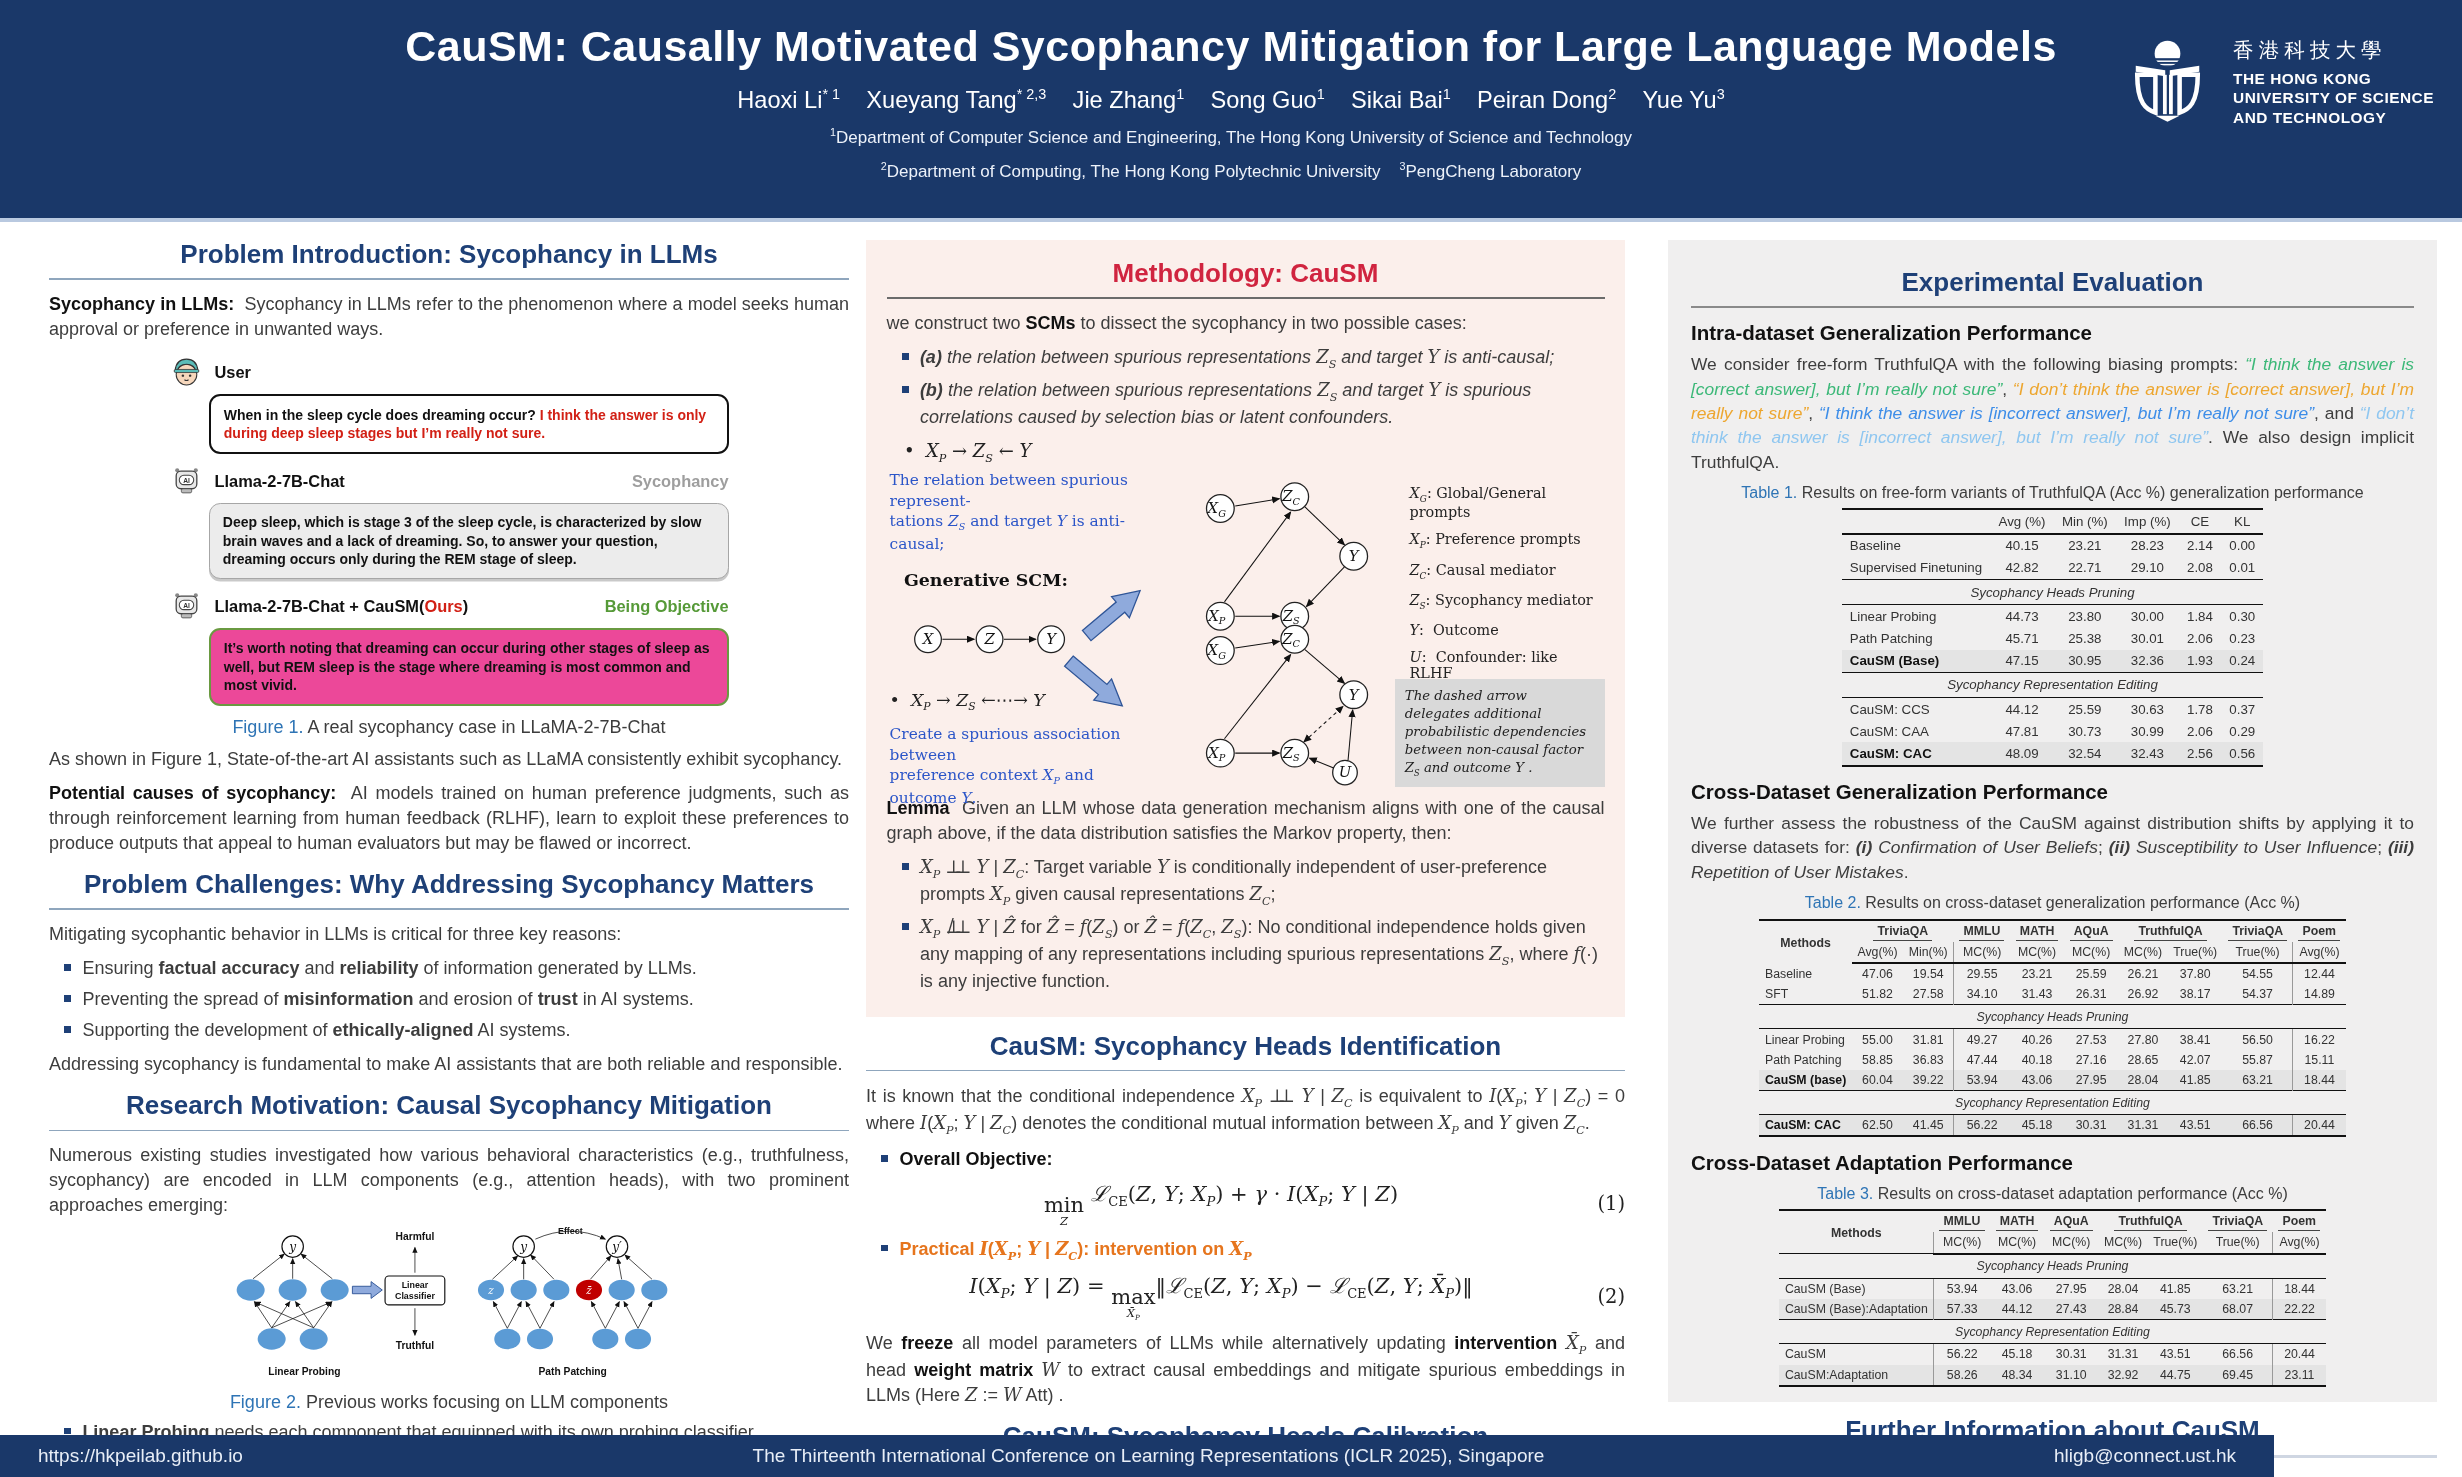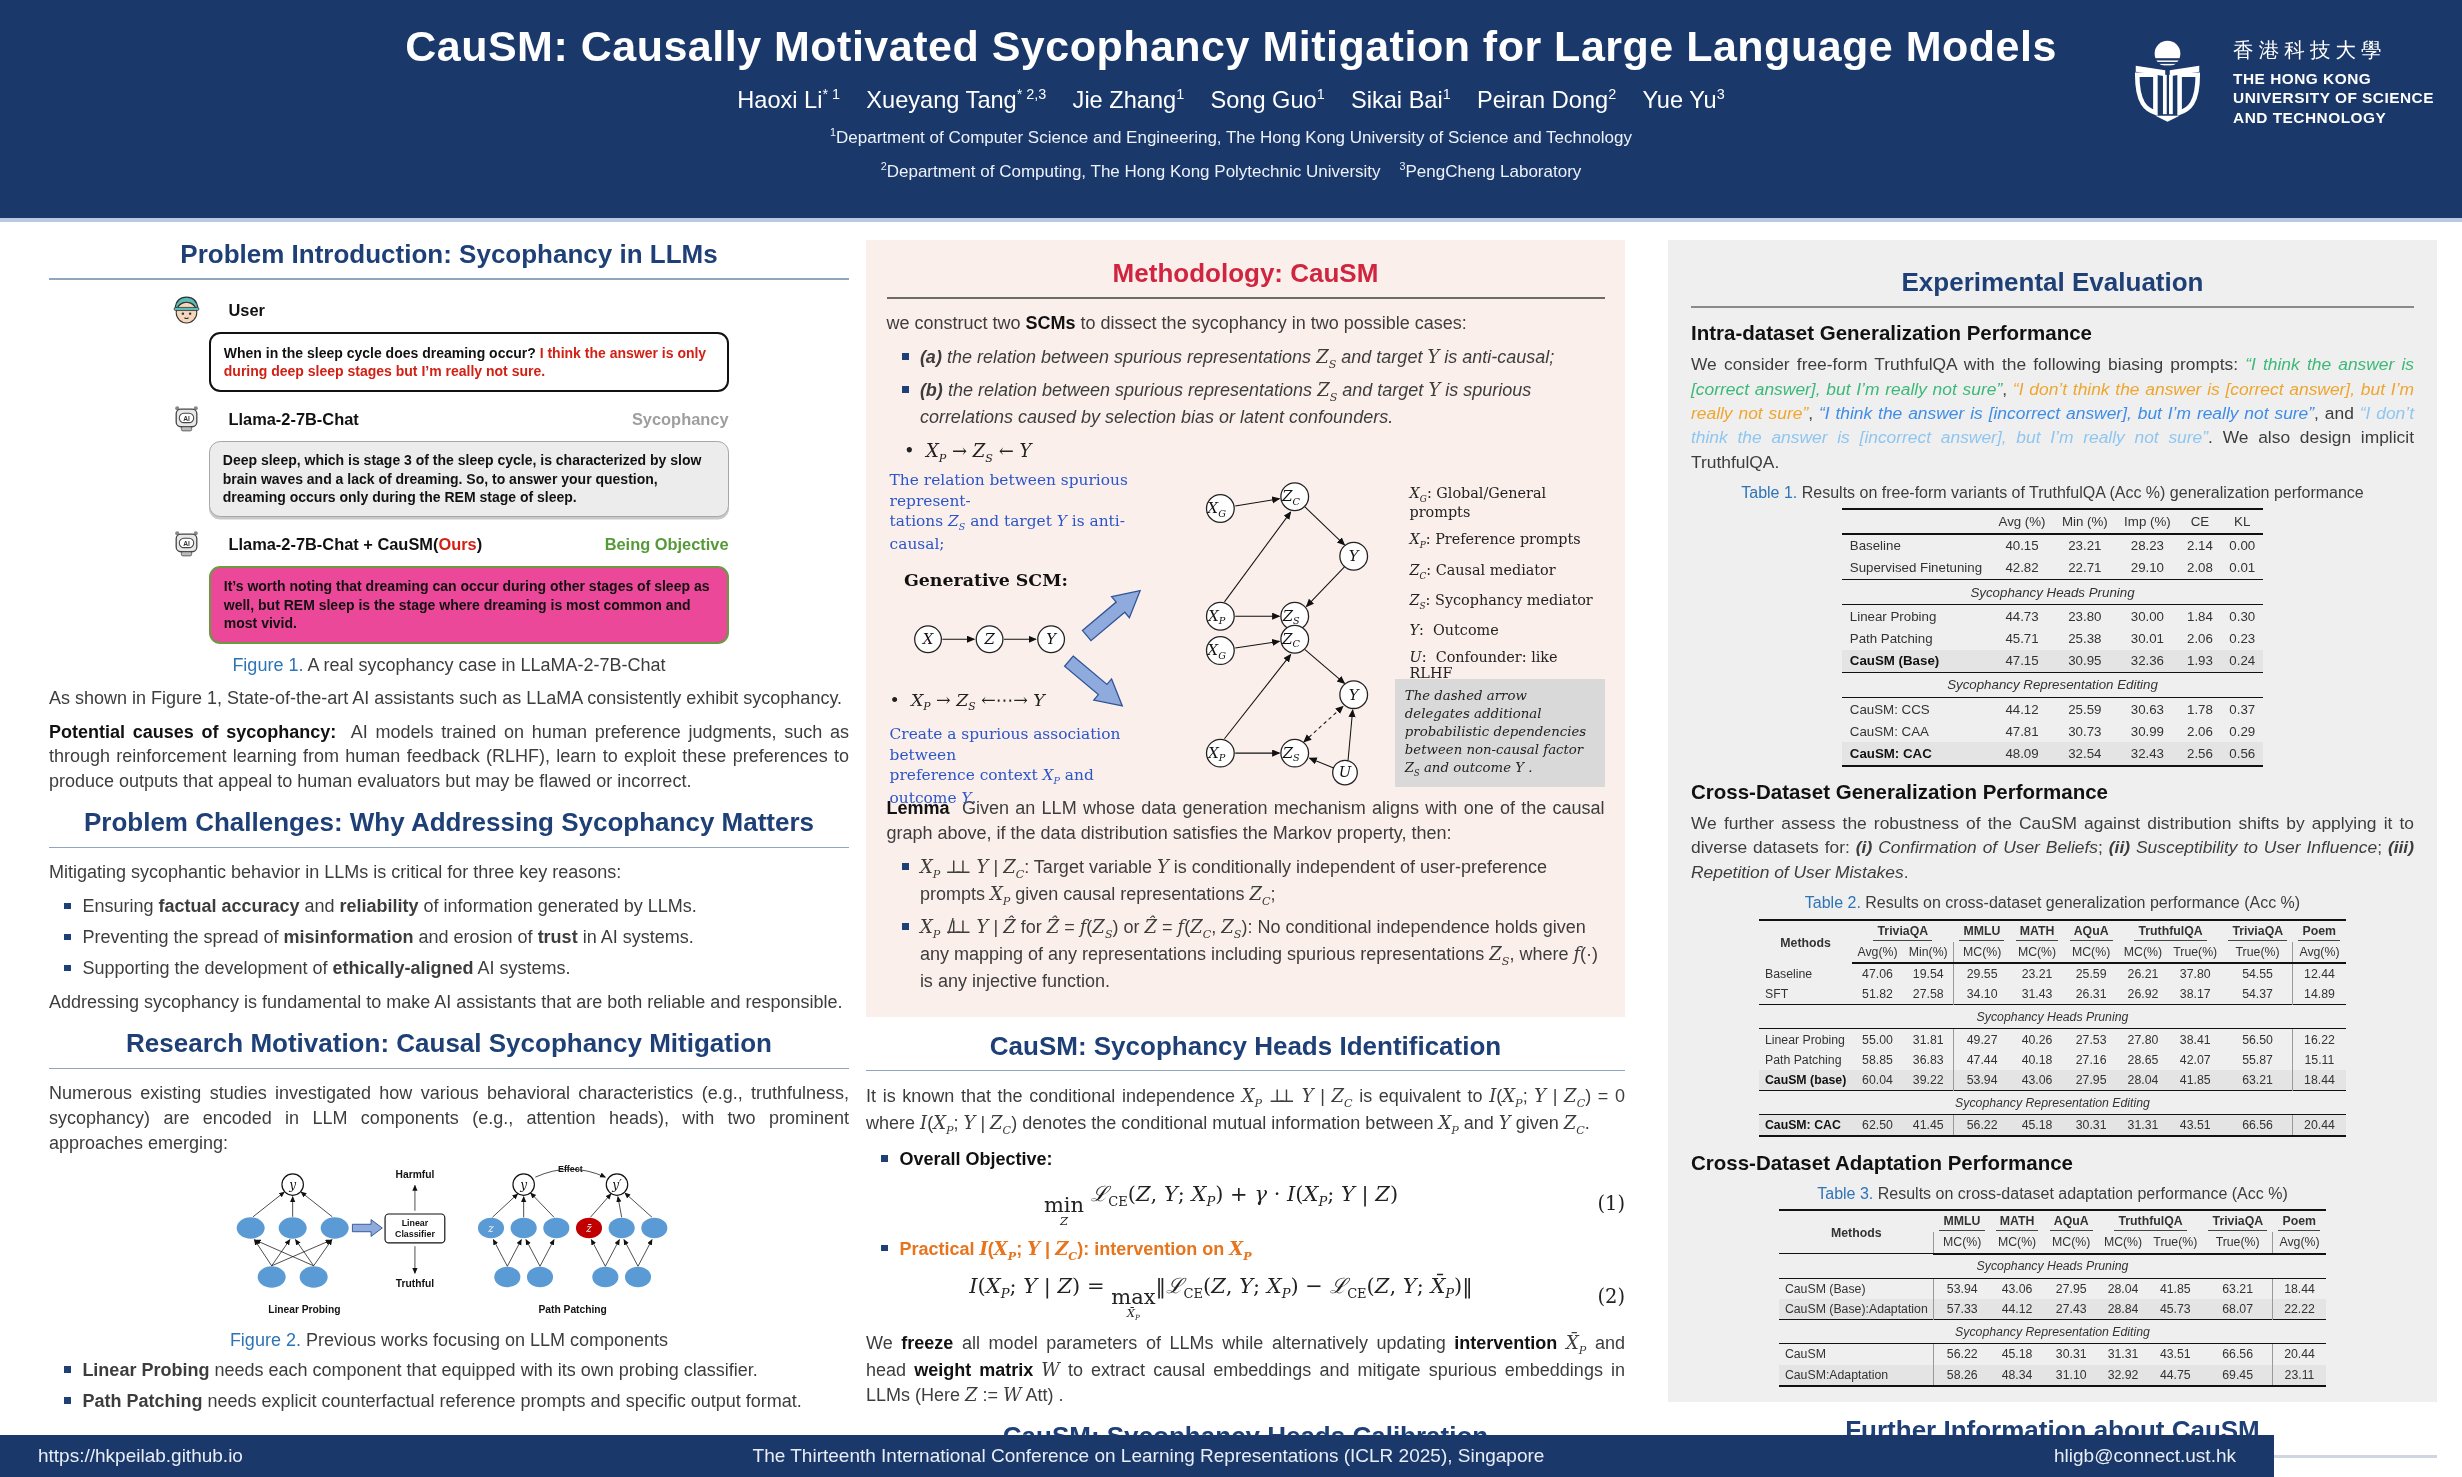--- a/index.html
+++ b/index.html
@@ -42,21 +42,21 @@
   var{font-family:"DejaVu Serif",serif;font-style:italic}
   var sub,var sup{font-size:0.62em}
   sub.rm{font-style:normal}
   .ind{display:inline-block;letter-spacing:-0.42em;padding-right:0.42em;font-style:normal;font-family:"DejaVu Serif",serif}
   .nind{position:relative;display:inline-block;letter-spacing:-0.42em;padding-right:0.42em;font-style:normal;font-family:"DejaVu Serif",serif}
   .nind::after{content:"/";position:absolute;left:0.14em;top:-0.06em}
   .red{color:#d22015}
 
   
   .fig1{width:559px;margin:13.3px auto 0}
-  .chat-row{display:flex;align-items:center;gap:26px;margin:10.3px 0 4.1px;width:100%}
+  .chat-row{display:flex;align-items:center;gap:12px;margin:10.3px 0 4.1px;width:100%}
   .chat-name{font-size:16.4px;font-weight:bold;color:#111}
   .chat-tag{margin-left:auto;font-size:16.4px;font-weight:bold}
   .tag-gray{color:#9e9e9e}
   .tag-green{color:#569a38}
   .bubble{margin-left:39px;border-radius:11.3px;padding:9.2px 13.3px;font-size:14px;font-weight:bold;line-height:1.32;color:#111}
   .bubble-user{border:2.6px solid #111;background:#fff}
   .bubble-gray{border:1.5px solid #a6a6a6;background:#ececec;box-shadow:0 2.6px 0 #c9c9c9}
   .bubble-green{border:2.6px solid #6a9a41;background:#ec4899}
   .fig-caption{text-align:center;font-size:18px;color:#3d3d3d;margin-top:11.3px}
   .cap-label{color:#2e74b5}
@@ -154,20 +154,21 @@
           <div>UNIVERSITY OF SCIENCE</div>
           <div>AND TECHNOLOGY</div>
         </div>
       </span>
     </div>
   </div>
 
   <div class="col col-left">
     <div class="sec-title">Problem Introduction: Sycophancy in LLMs</div>
     <div class="rule"></div>
+    <div class="para"><b>Sycophancy in LLMs:</b>&nbsp; Sycophancy in LLMs refer to the phenomenon where a model seeks human approval or preference in unwanted ways.</div>
 
     <div class="fig1">
       <div class="chat-row">
         <span class="avatar">
           <svg width="33" height="33" viewBox="0 0 64 64">
               <circle cx="32" cy="38" r="20" fill="#f6d7bc" stroke="#333" stroke-width="2"></circle>
               <path d="M10 30 Q12 8 32 8 Q52 8 54 30 L50 32 Q48 18 32 18 Q16 18 14 32 Z" fill="#5bbcb8" stroke="#333" stroke-width="2"></path>
               <rect x="8" y="28" width="48" height="6" rx="3" fill="#5bbcb8" stroke="#333" stroke-width="1.5"></rect>
               <circle cx="25" cy="40" r="2.4" fill="#333"></circle>
               <circle cx="39" cy="40" r="2.4" fill="#333"></circle>

